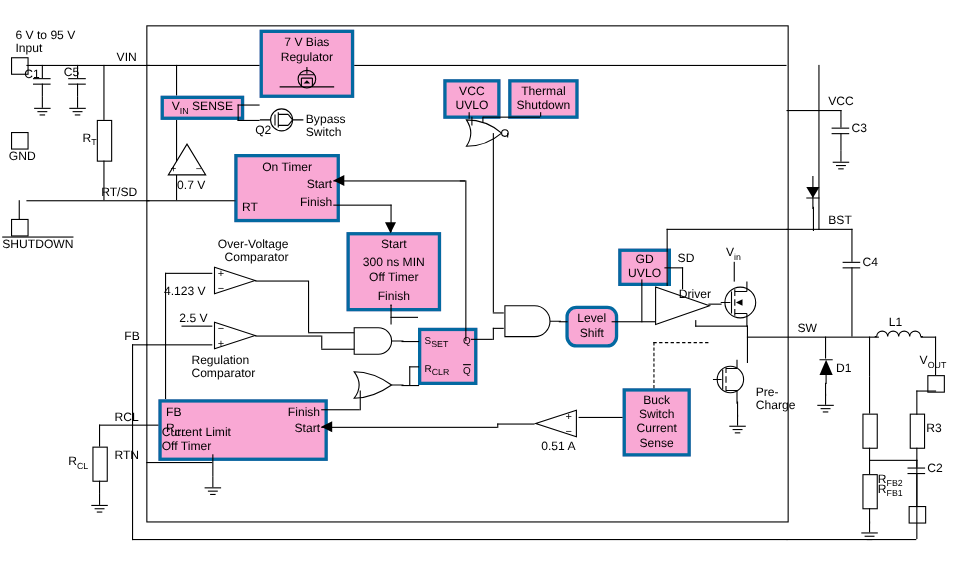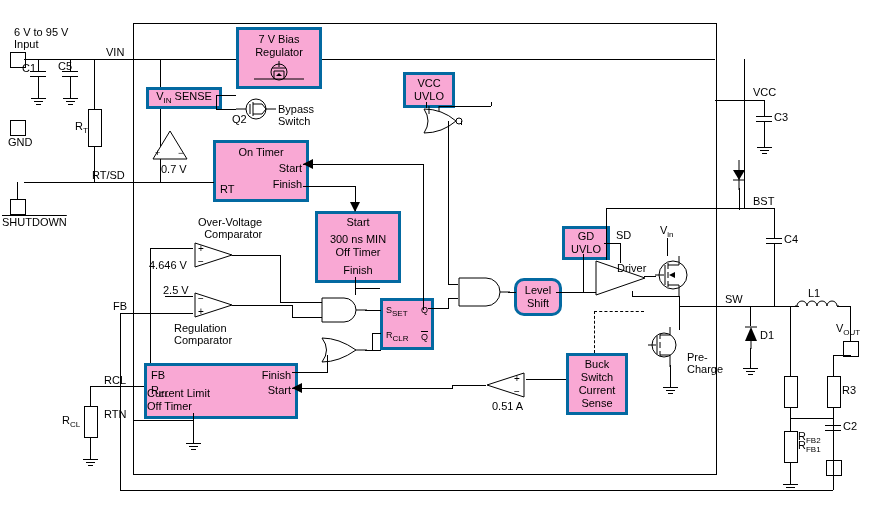--- a/index.html
+++ b/index.html
@@ -158,20 +158,22 @@
   <div class="label" style="left:232px; top:113px;">Q2</div>
   <div class="label" style="left:278px; top:103px; white-space:pre;">Bypass
 Switch</div>
   <div class="line-h" style="left:216px; top:109px; width:20px;"></div>
   <div class="line-v" style="left:216px; top:95px; height:15px;"></div>
   <div class="line-h" style="left:216px; top:95px; width:20px;"></div>
 
   <div class="box" style="left:403px; top:72px; width:46px; height:30px; white-space:pre;"><span>VCC
 UVLO</span></div>
 
+  <div class="box" style="left:462px; top:72px; width:58px; height:30px; white-space:pre;"><span>Thermal
+Shutdown</span></div>
 
   <svg style="position:absolute; left:418px; top:106px;" width="48" height="34">
     <path d="M6 3 Q24 3 38 15 Q24 27 6 27 Q14 15 6 3 Z" fill="#fff" stroke="#000"></path>
     <circle cx="41" cy="15" r="3" fill="#fff" stroke="#000"></circle>
     <line x1="11" y1="8" x2="11" y2="0" stroke="#000"></line>
     <line x1="21" y1="5" x2="21" y2="0" stroke="#000"></line>
   </svg>
   <div class="line-v" style="left:426px; top:102px; height:6px;"></div>
   <div class="line-v" style="left:491px; top:102px; height:4px;"></div>
   <div class="line-h" style="left:439px; top:106px; width:52px;"></div>
@@ -196,21 +198,21 @@
       <polygon points="7,12 2,2 12,2" fill="#000"></polygon>
     </svg>
 
   <div class="label" style="left:198px; top:216px; text-align:right; white-space:pre;">Over-Voltage
 Comparator</div>
   <svg style="position:absolute; left:192px; top:240px;" width="44" height="30">
     <polygon points="3,3 3,27 40,15" fill="#fff" stroke="#000"></polygon>
     <text x="6" y="12" font-size="10">+</text>
     <text x="6" y="25" font-size="10">−</text>
   </svg>
-  <div class="label" style="left:149px; top:259px;">4.646 V</div>
+  <div class="label" style="left:149px; top:259px;">4.123 V</div>
   <div class="line-h" style="left:150px; top:248px; width:43px;"></div>
 
   <div class="label" style="left:163px; top:284px;">2.5 V</div>
   <svg style="position:absolute; left:192px; top:290px;" width="44" height="30">
     <polygon points="3,3 3,27 40,15" fill="#fff" stroke="#000"></polygon>
     <text x="6" y="12" font-size="10">−</text>
     <text x="6" y="25" font-size="10">+</text>
   </svg>
   <div class="line-h" style="left:165px; top:296px; width:28px;"></div>
   <div class="label" style="left:174px; top:322px; white-space:pre;">Regulation

